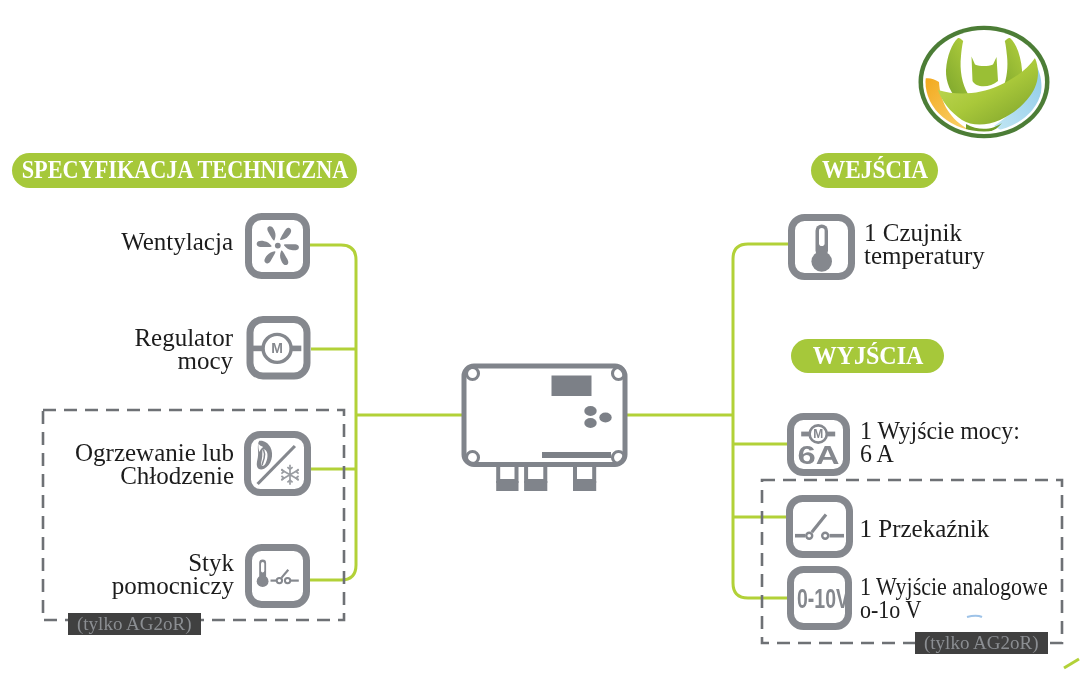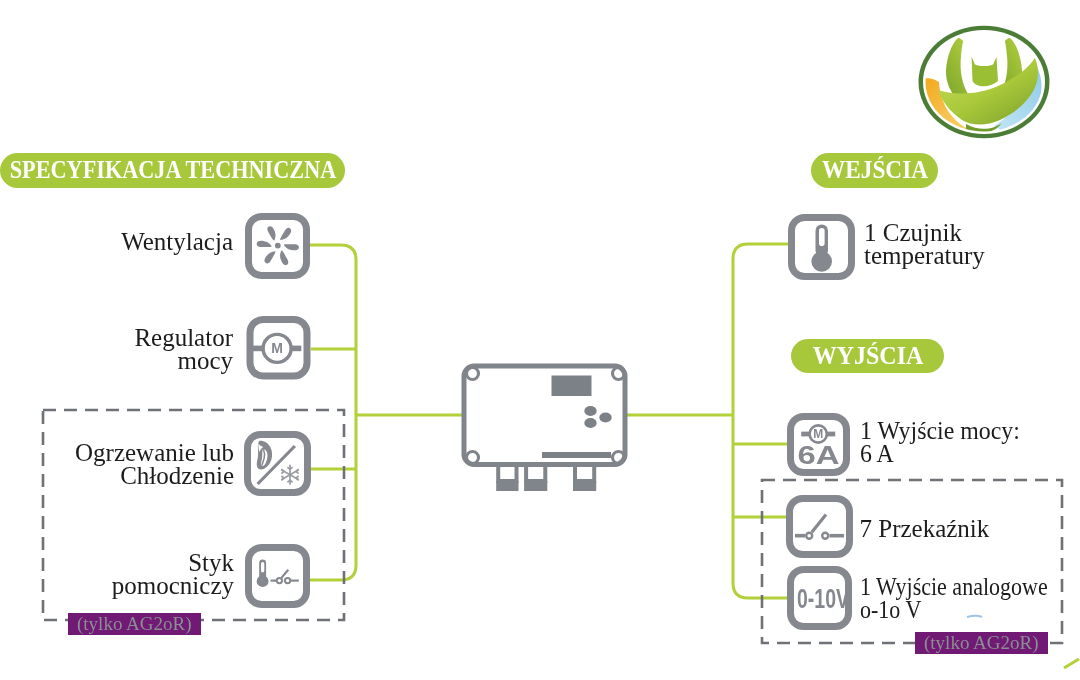--- a/index.html
+++ b/index.html
@@ -1,21 +1,21 @@
 <!DOCTYPE html>
 <html><head><meta charset="utf-8">
 <style>
 html,body{margin:0;padding:0;width:1080px;height:680px;background:#fff;overflow:hidden}
 body{position:relative;font-family:"Liberation Serif",serif}
 svg{position:absolute;left:0;top:0}
 .pill{position:absolute;background:#a6c83a;color:#fff;font-weight:bold;border-radius:18px;text-align:center;font-family:"Liberation Serif",serif;font-size:25px;white-space:nowrap}
 .pill span{position:absolute;left:50%;top:0;white-space:nowrap}
 .lbl{position:absolute;font-size:25px;color:#1c1c1c;line-height:23px;white-space:nowrap}
 .r{text-align:right}
-.cap{position:absolute;font-size:19px;color:#8b8e92;background:#701a75;padding:0 9px;white-space:nowrap}
+.cap{position:absolute;font-size:19px;color:#8b8e92;background:#404040;padding:0 9px;white-space:nowrap}
 </style></head>
 <body>
 <svg width="1080" height="680" viewBox="0 0 1080 680">
 <defs>
 <linearGradient id="og" x1="0" y1="0" x2="1" y2="1">
  <stop offset="0" stop-color="#f2a71b"></stop>
         <stop offset="1" stop-color="#fbd774"></stop>
 </linearGradient>
 <linearGradient id="bg" x1="1" y1="0" x2="0" y2="1">
  <stop offset="0" stop-color="#8ecbe8"></stop>
@@ -174,34 +174,34 @@
   <path d="M-62,-2 L-62,54 L-12,54 L-18,46 C-36,35 -44,18 -45,0 C-51,-4 -58,-5 -62,-2 Z" fill="url(#og)"></path>
   <path d="M50,-20 C58,-9 60,8 54,22 C48,34 36,44 20,50 L10,44 C23,36 35,23 41,8 C44,0 47,-12 50,-20 Z" fill="url(#bg)"></path>
   <path d="M-18,42 C-4,50 10,47 18,41 C10,52 -6,54 -18,47 Z" fill="#6f9c2a"></path>
   <path d="M-46,8 C-26,14 -4,12 14,4 C30,-3 44,-13 51,-24 C56,-12 55,2 46,14 C38,25 28,32 16,38 C2,44 -12,44 -22,38 C-34,30 -43,18 -46,8 Z" fill="url(#sw)"></path>
   <ellipse cx="-0.5" cy="-30" rx="17.5" ry="17.5" fill="#fff"></ellipse>
   <path d="M-12.5,-25.5 L-9,-17.5 C-4,-15.5 4,-15.5 9,-17.5 L12.5,-25 L14,-1 C6,6 -8,6 -11.5,-1 Z" fill="#9abf35"></path>
  </g>
 </g>
 </svg>
 
-<div class="pill" style="left:0;top:153px;width:345px;height:34.5px;line-height:34.5px">
+<div class="pill" style="left:12px;top:153px;width:345px;height:34.5px;line-height:34.5px">
     <span style="transform:translateX(-50%) scaleX(0.89)">SPECYFIKACJA TECHNICZNA</span>
   </div>
 <div class="pill" style="left:811px;top:153px;width:127px;height:35px;line-height:34.5px">
     <span style="transform:translateX(-50%) scaleX(0.93)">WEJŚCIA</span>
   </div>
 <div class="pill" style="left:791px;top:339px;width:153px;height:34px;line-height:34px">
     <span style="transform:translateX(-50%) scaleX(0.96)">WYJŚCIA</span>
   </div>
 
 <div class="lbl r" style="right:847px;top:230px;width:300px">Wentylacja</div>
 <div class="lbl r" style="right:847px;top:326px;width:300px">Regulator<br>mocy</div>
 <div class="lbl r" style="right:846px;top:441px;width:300px">Ogrzewanie lub<br>Chłodzenie</div>
 <div class="lbl r" style="right:846px;top:551px;width:300px">Styk<br>pomocniczy</div>
 
 <div class="lbl" style="left:864px;top:221px">1 Czujnik<br>temperatury</div>
 <div class="lbl" style="left:860px;top:418.7px;transform:scaleX(0.955);transform-origin:left top">1 Wyjście mocy:<br>6 A</div>
-<div class="lbl" style="left:859.5px;top:517px">7 Przekaźnik</div>
+<div class="lbl" style="left:859.5px;top:517px">1 Przekaźnik</div>
 <div class="lbl" style="left:859.5px;top:575px;transform:scaleX(0.88);transform-origin:left top">1 Wyjście analogowe<br>o-1o V</div>
 
 <div class="cap" style="left:68px;top:613px">(tylko AG2oR)</div>
 <div class="cap" style="left:915px;top:632px">(tylko AG2oR)</div>
 
 </body></html>

